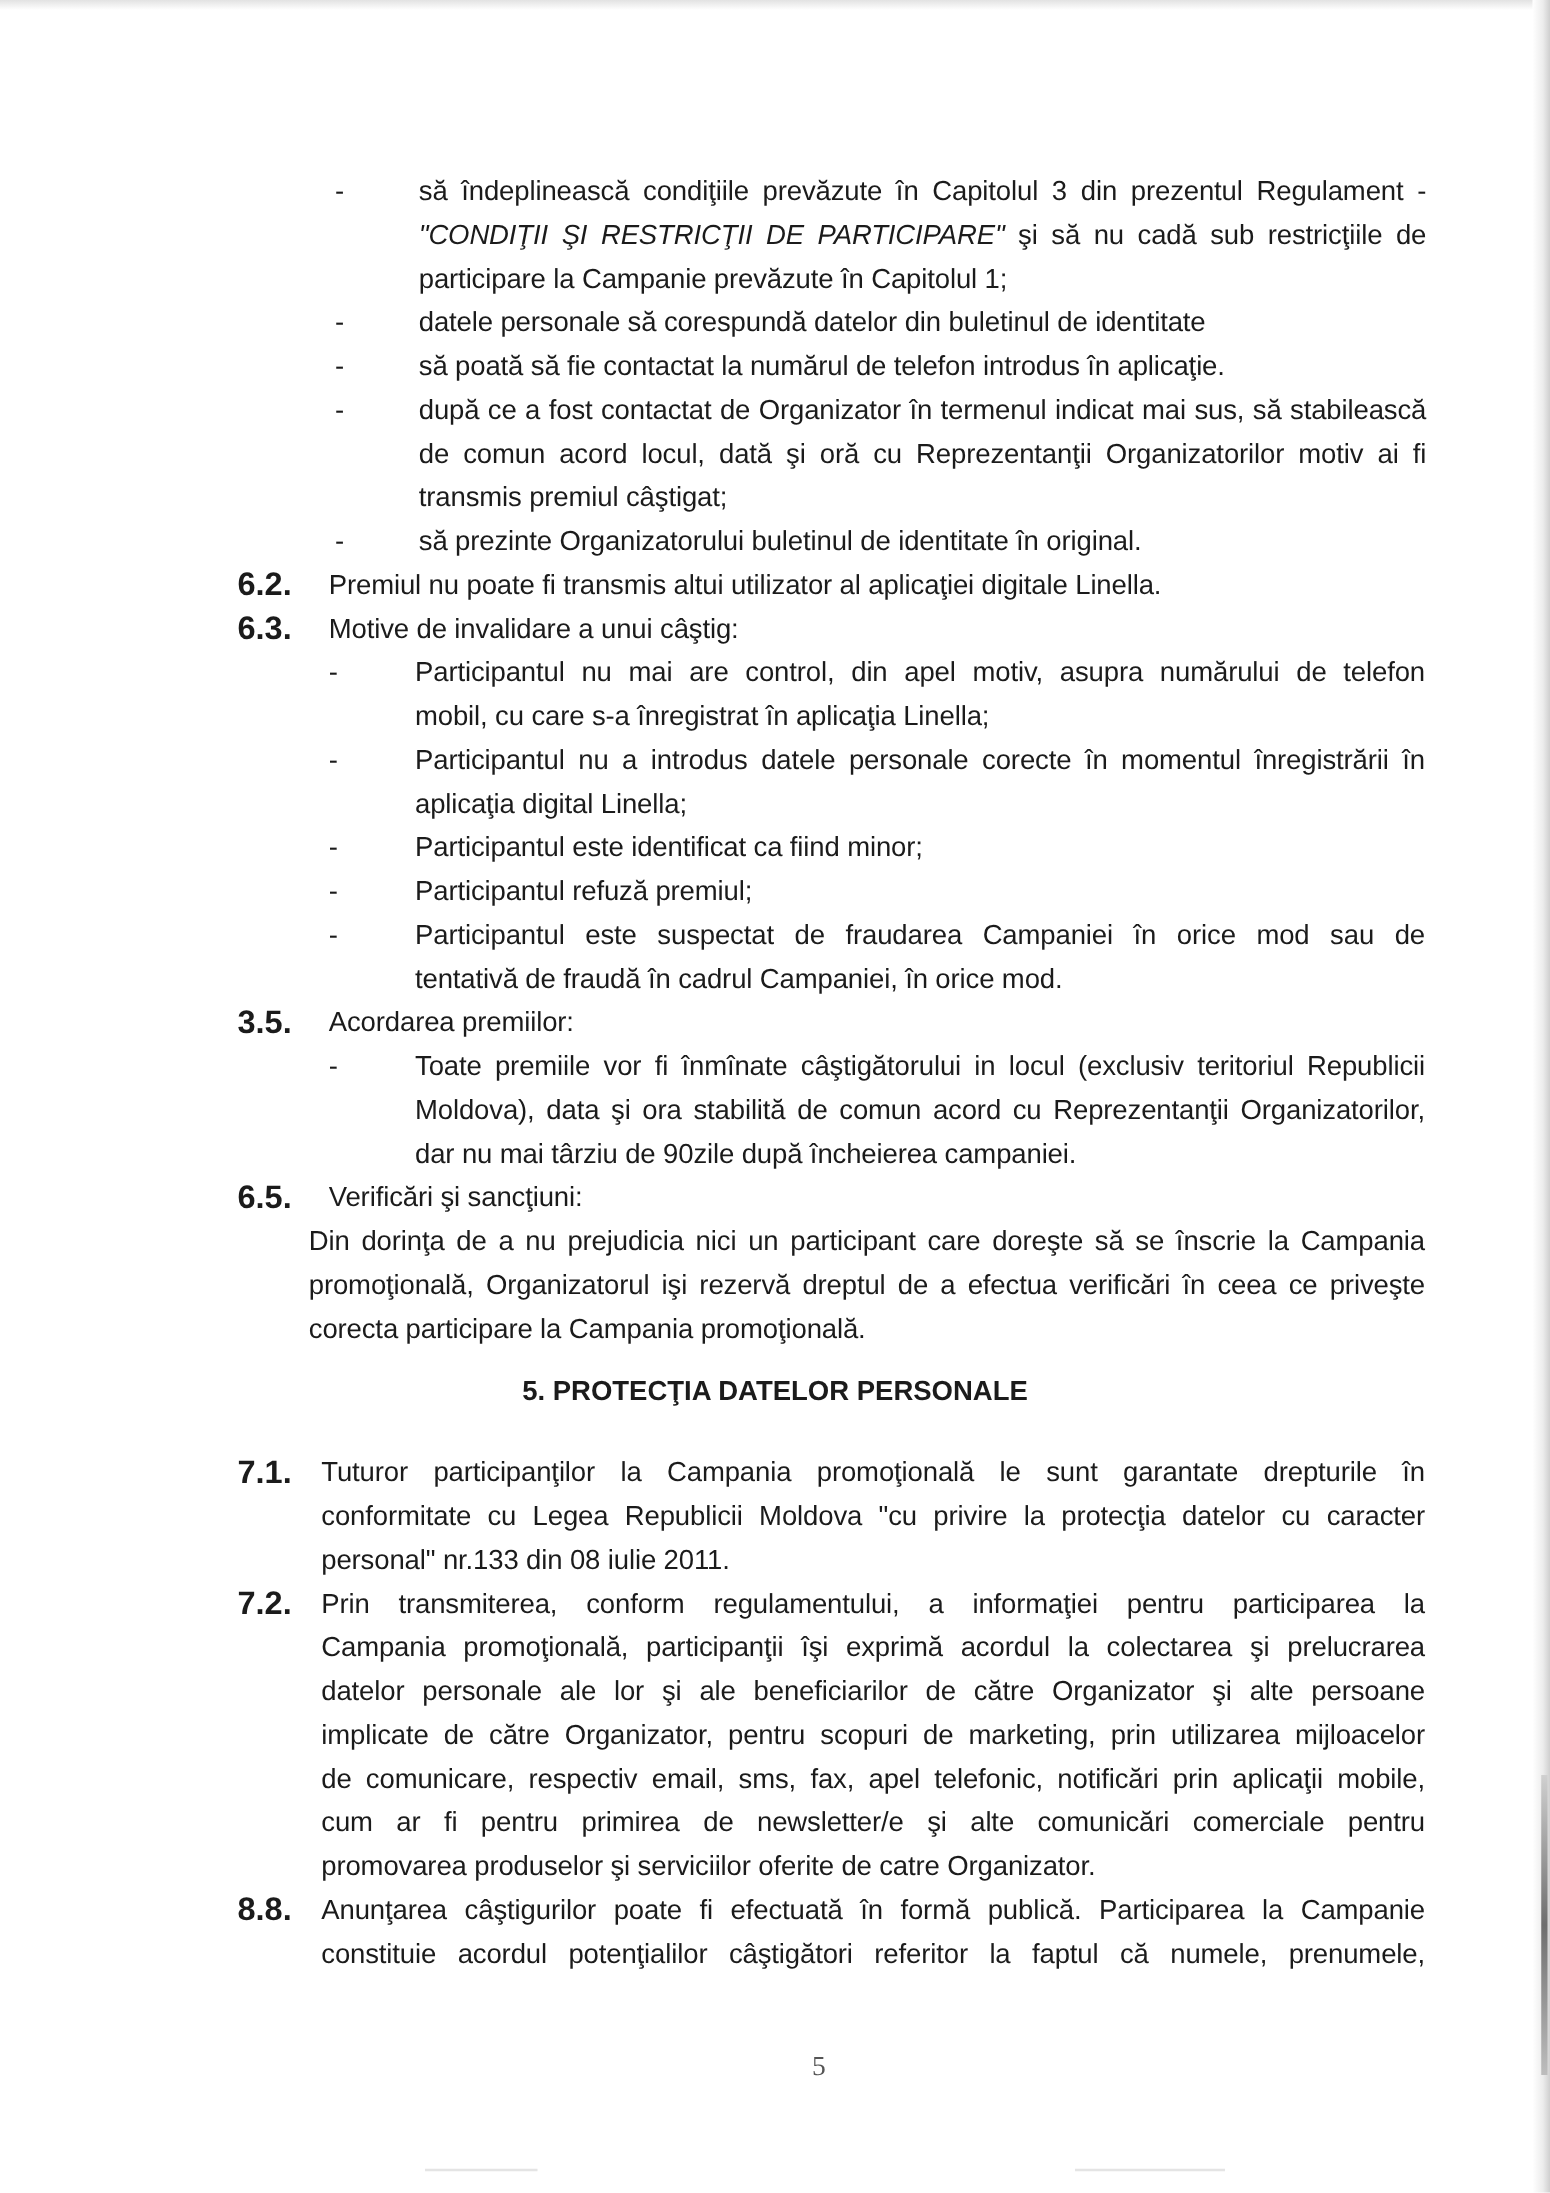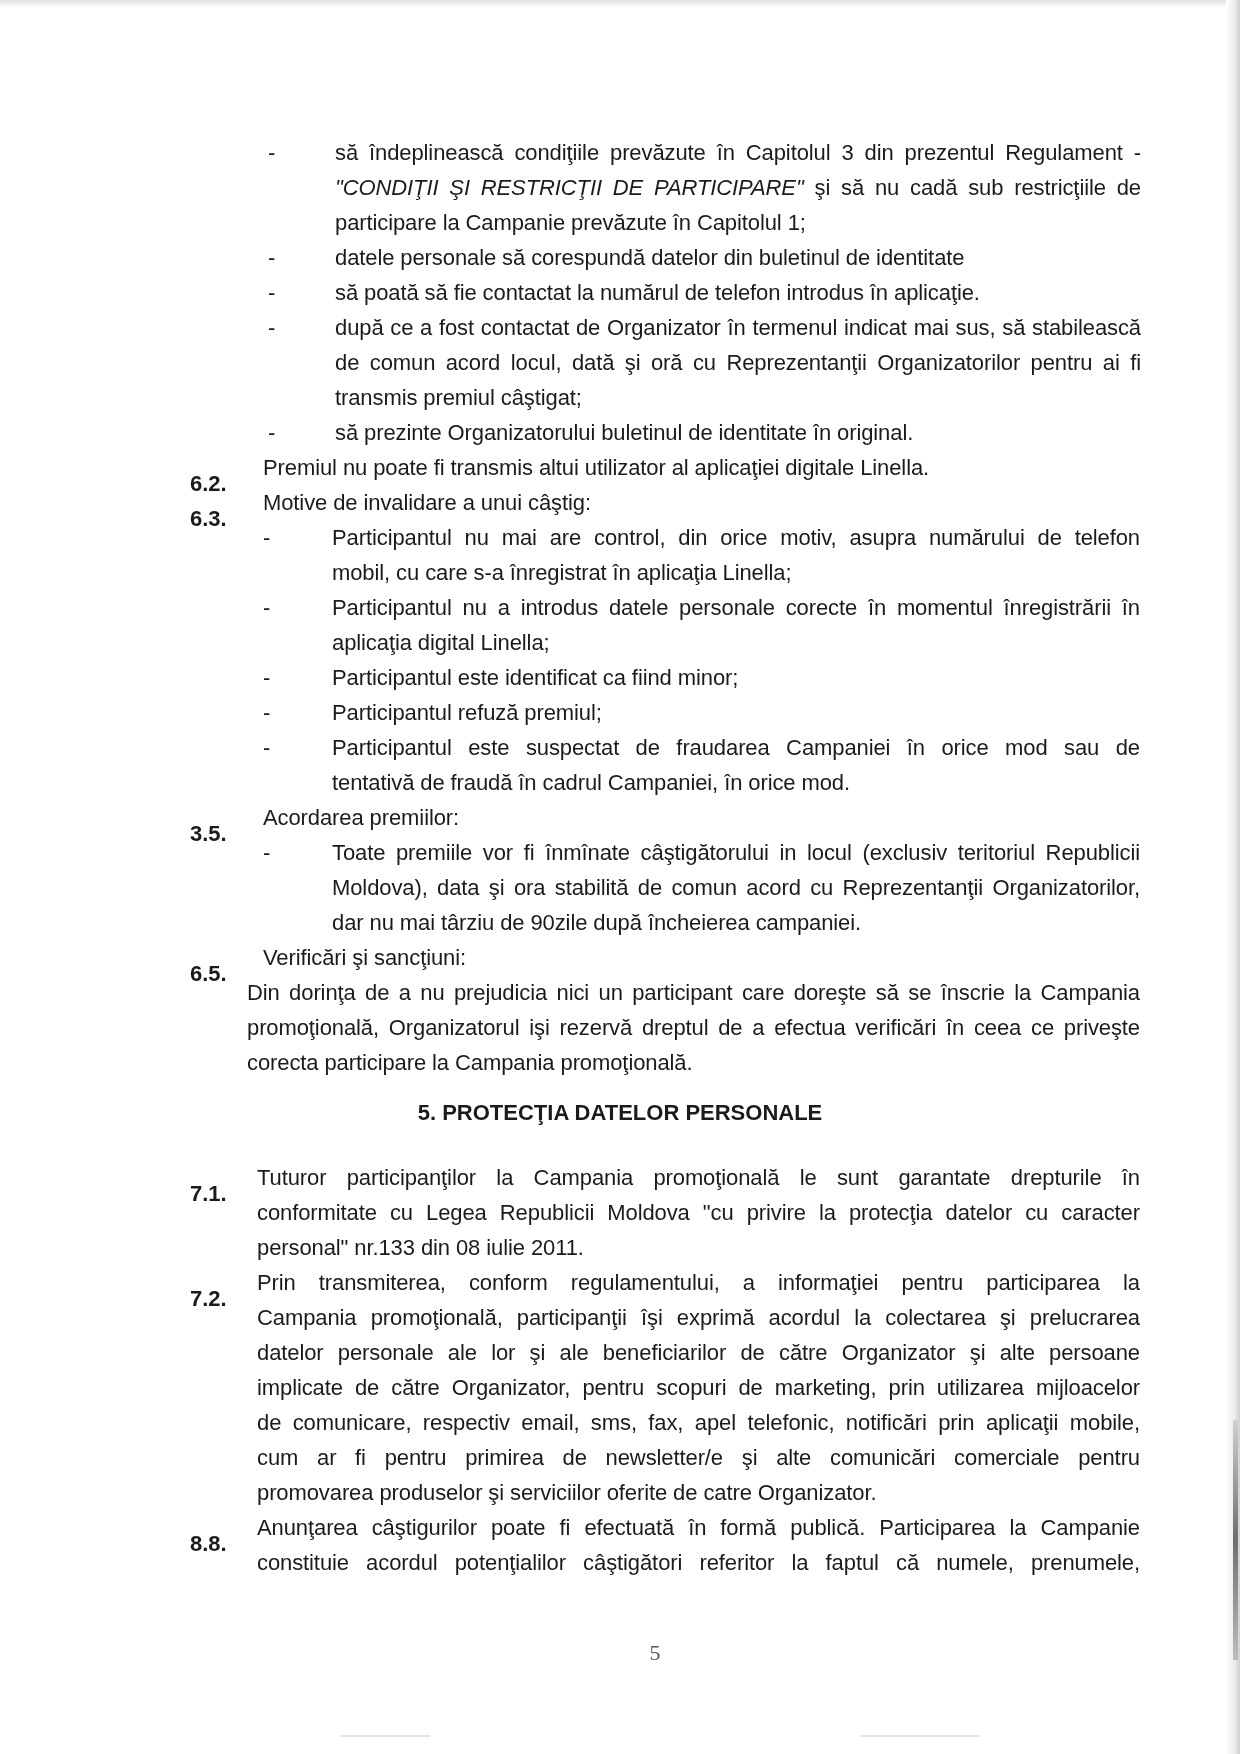--- a/index.html
+++ b/index.html
@@ -8,21 +8,21 @@
   .top-edge { position: absolute; left: 0; top: 0; width: 1240px; height: 8px;
               background: linear-gradient(#e2e2e2, #ffffff); }
   .right-edge { position: absolute; right: 0; top: 0; width: 14px; height: 1754px;
                 background: linear-gradient(90deg, #ffffff, #ececec 60%, #cfcfcf); }
   .right-edge .dark { position: absolute; right: 2px; top: 1420px; width: 5px; height: 240px;
                       background: linear-gradient(#d0d0d0, #6e6e6e 50%, #bdbdbd); }
   .bottom-marks { position: absolute; top: 1735px; height: 2px; background: #e4e4e4; }
 
   .line { position: absolute; font-size: 22px; line-height: 35px; white-space: nowrap; letter-spacing: -0.1px; }
   .justify { text-align: justify; text-align-last: justify; white-space: normal; }
-  .num { position: absolute; font-size: 22px; line-height: 35px; font-weight: bold; margin-top: 16px; }
+  .num { position: absolute; font-size: 26px; line-height: 35px; font-weight: bold; }
   .dash { position: absolute; font-size: 22px; line-height: 35px; }
   .bold { font-weight: normal; }
   .italic { font-style: italic; }
   .heading { position: absolute; left: 0; width: 1240px; text-align: center; font-size: 22px;
              line-height: 35px; font-weight: bold; }
   .page-num { position: absolute; left: 640px; top: 1640px; width: 30px; text-align: center;
               font-family: "Liberation Serif", serif; font-size: 22px; color: #555; }
 </style>
 </head>
 <body>
@@ -43,38 +43,38 @@
     <div class="line" style="left:335px;top:205px">participare la Campanie prevăzute în Capitolul 1;</div>
 
     <span class="dash" style="left:268px;top:240px">-</span>
     <div class="line" style="left:335px;top:240px">datele personale să corespundă datelor din buletinul de identitate</div>
 
     <span class="dash" style="left:268px;top:275px">-</span>
     <div class="line" style="left:335px;top:275px">să poată să fie contactat la numărul de telefon introdus în aplicaţie.</div>
 
     <span class="dash" style="left:268px;top:310px">-</span>
     <div class="line justify" style="left:335px;top:310px;width:806px">după ce a fost contactat de Organizator în termenul indicat mai sus, să stabilească</div>
-    <div class="line justify" style="left:335px;top:345px;width:806px">de comun acord locul, dată şi oră cu Reprezentanţii Organizatorilor pentru ai fi</div>
+    <div class="line justify" style="left:335px;top:345px;width:806px">de comun acord locul, dată şi oră cu Reprezentanţii Organizatorilor motiv ai fi</div>
     <div class="line" style="left:335px;top:380px">transmis premiul câştigat;</div>
 
     <span class="dash" style="left:268px;top:415px">-</span>
     <div class="line" style="left:335px;top:415px">să prezinte Organizatorului buletinul de identitate în original.</div>
   </section>
 
   <section>
     <span class="num" style="left:190px;top:450px">6.2.</span>
     <div class="line" style="left:263px;top:450px">Premiul nu poate fi transmis altui utilizator al aplicaţiei digitale Linella.</div>
   </section>
 
   <section>
     <span class="num" style="left:190px;top:485px">6.3.</span>
     <div class="line" style="left:263px;top:485px">Motive de invalidare a unui câştig:</div>
 
     <span class="dash" style="left:263px;top:520px">-</span>
-    <div class="line justify" style="left:332px;top:520px;width:808px">Participantul nu mai are control, din orice motiv, asupra numărului de telefon</div>
+    <div class="line justify" style="left:332px;top:520px;width:808px">Participantul nu mai are control, din apel motiv, asupra numărului de telefon</div>
     <div class="line" style="left:332px;top:555px">mobil, cu care s-a înregistrat în aplicaţia Linella;</div>
 
     <span class="dash" style="left:263px;top:590px">-</span>
     <div class="line justify" style="left:332px;top:590px;width:808px">Participantul nu a introdus datele personale corecte în momentul înregistrării în</div>
     <div class="line" style="left:332px;top:625px">aplicaţia digital Linella;</div>
 
     <span class="dash" style="left:263px;top:660px">-</span>
     <div class="line" style="left:332px;top:660px">Participantul este identificat ca fiind minor;</div>
 
     <span class="dash" style="left:263px;top:695px">-</span>

